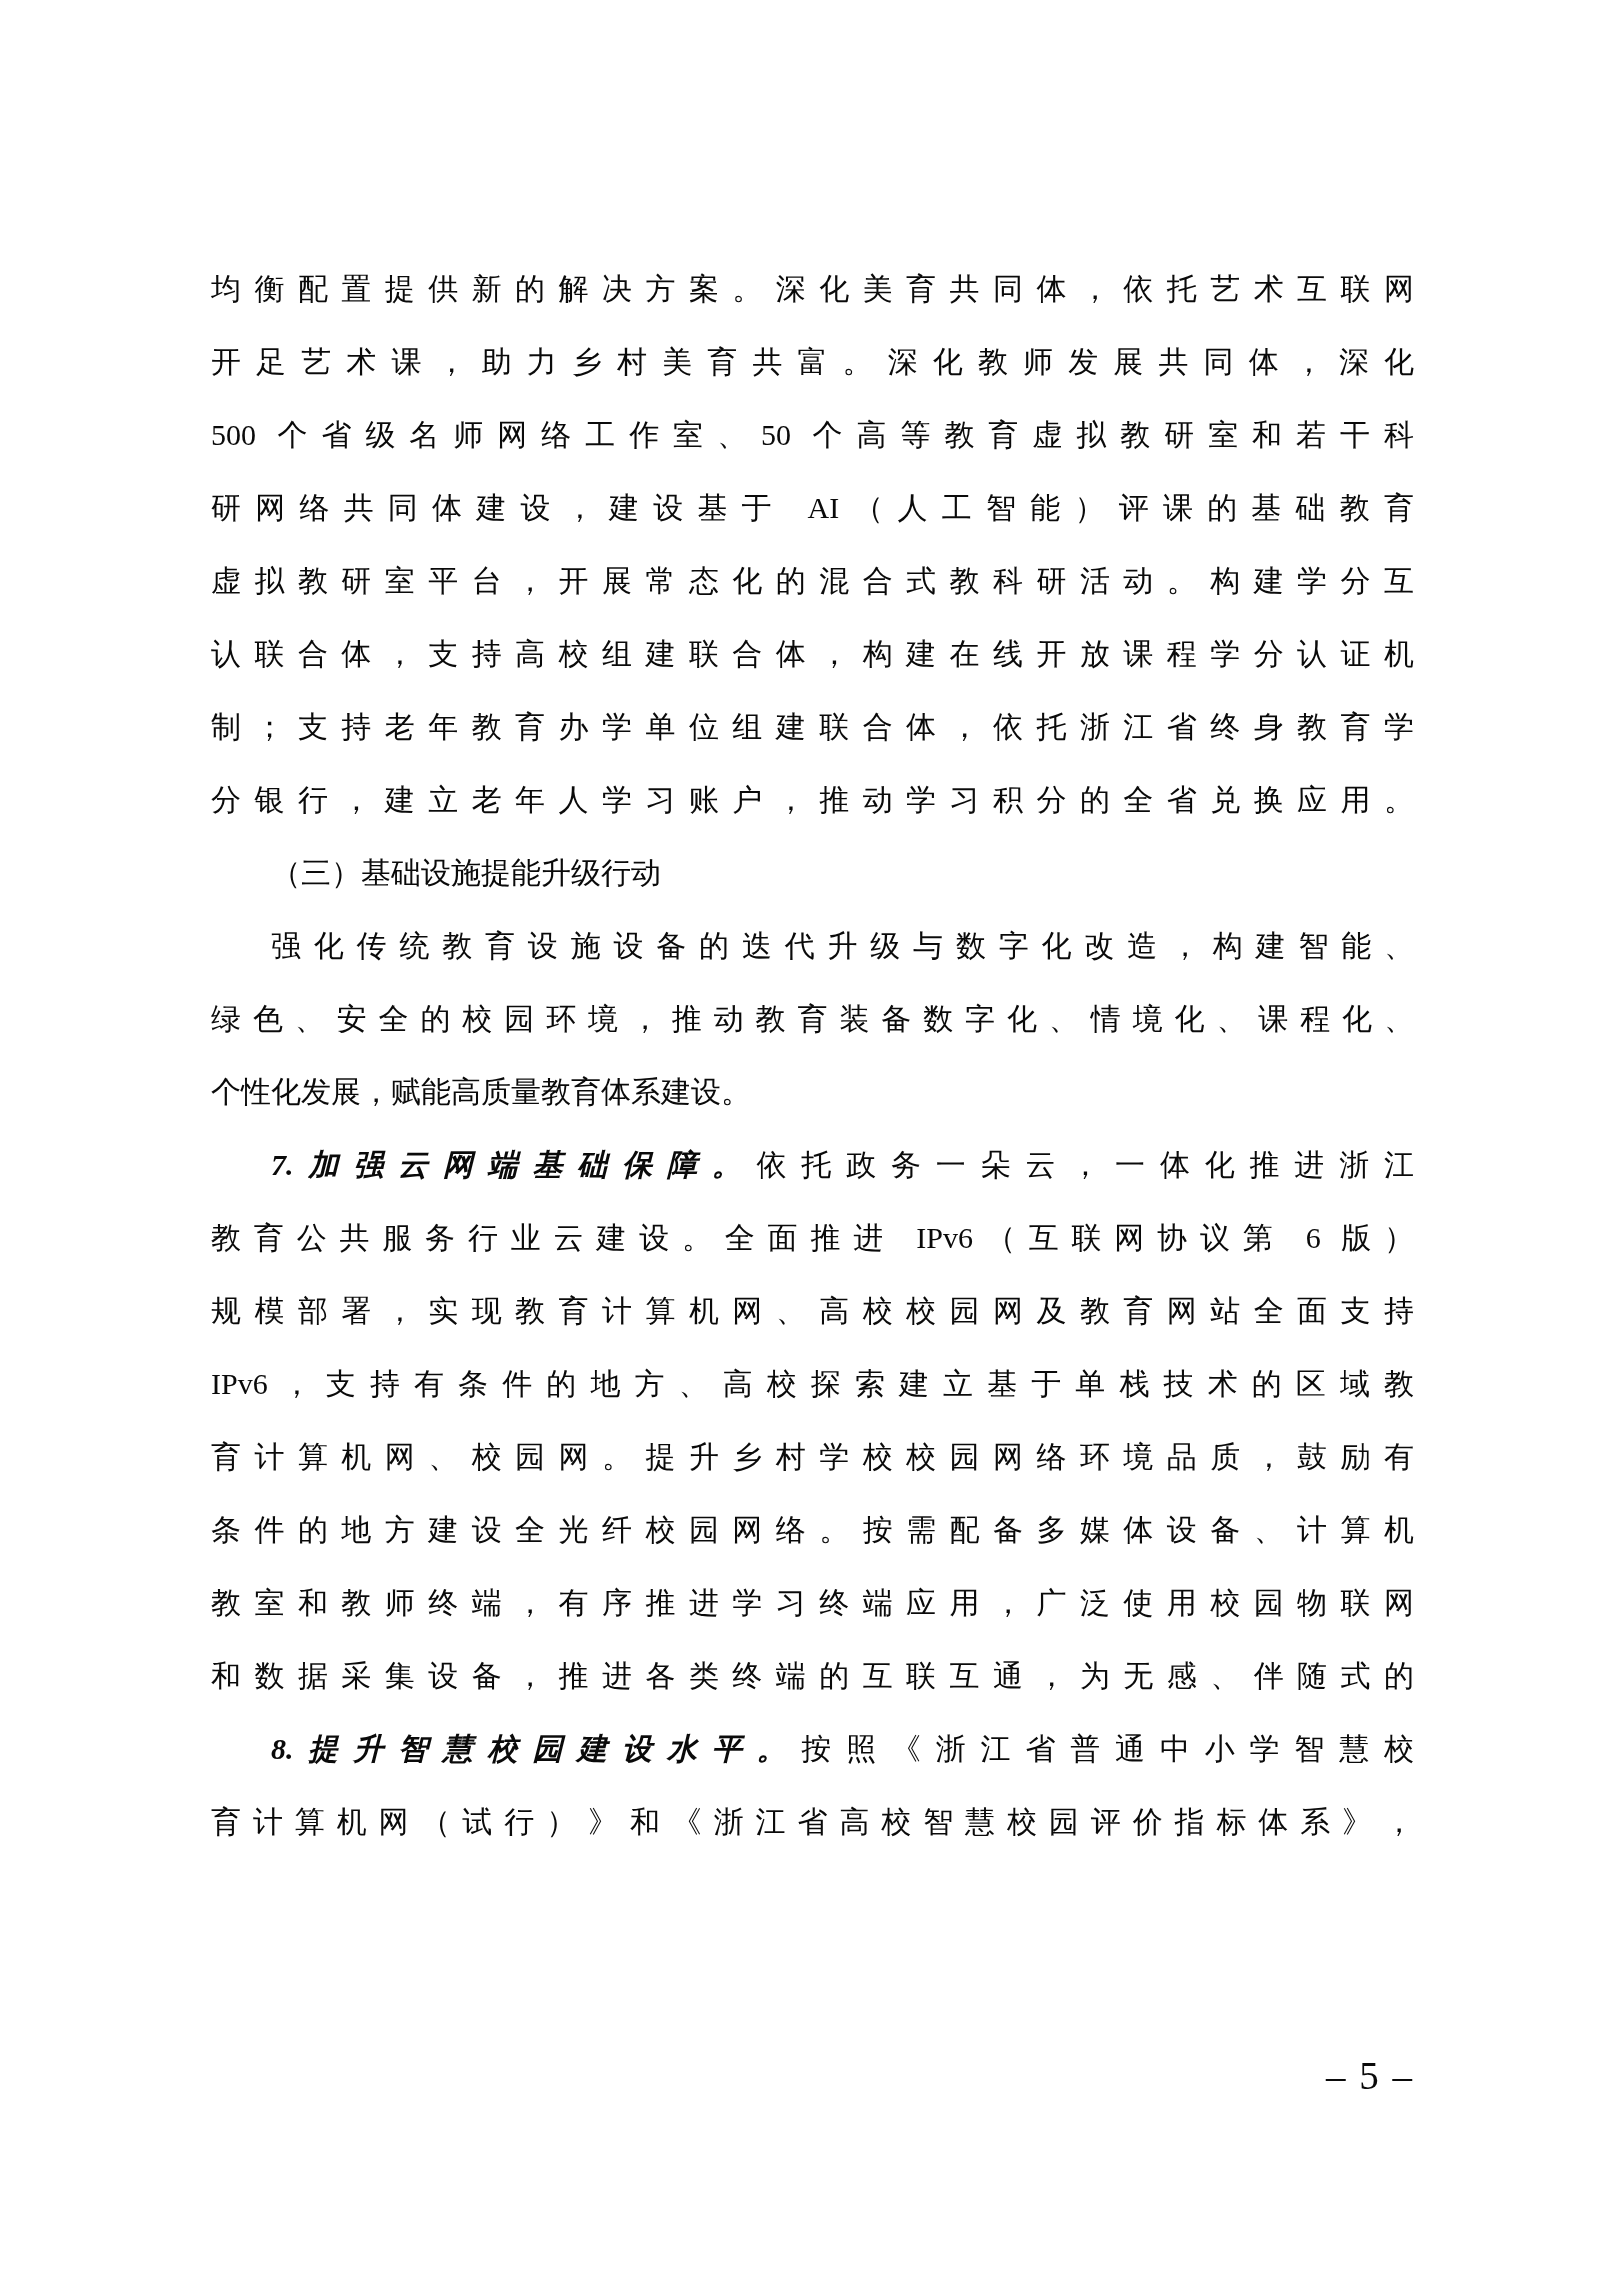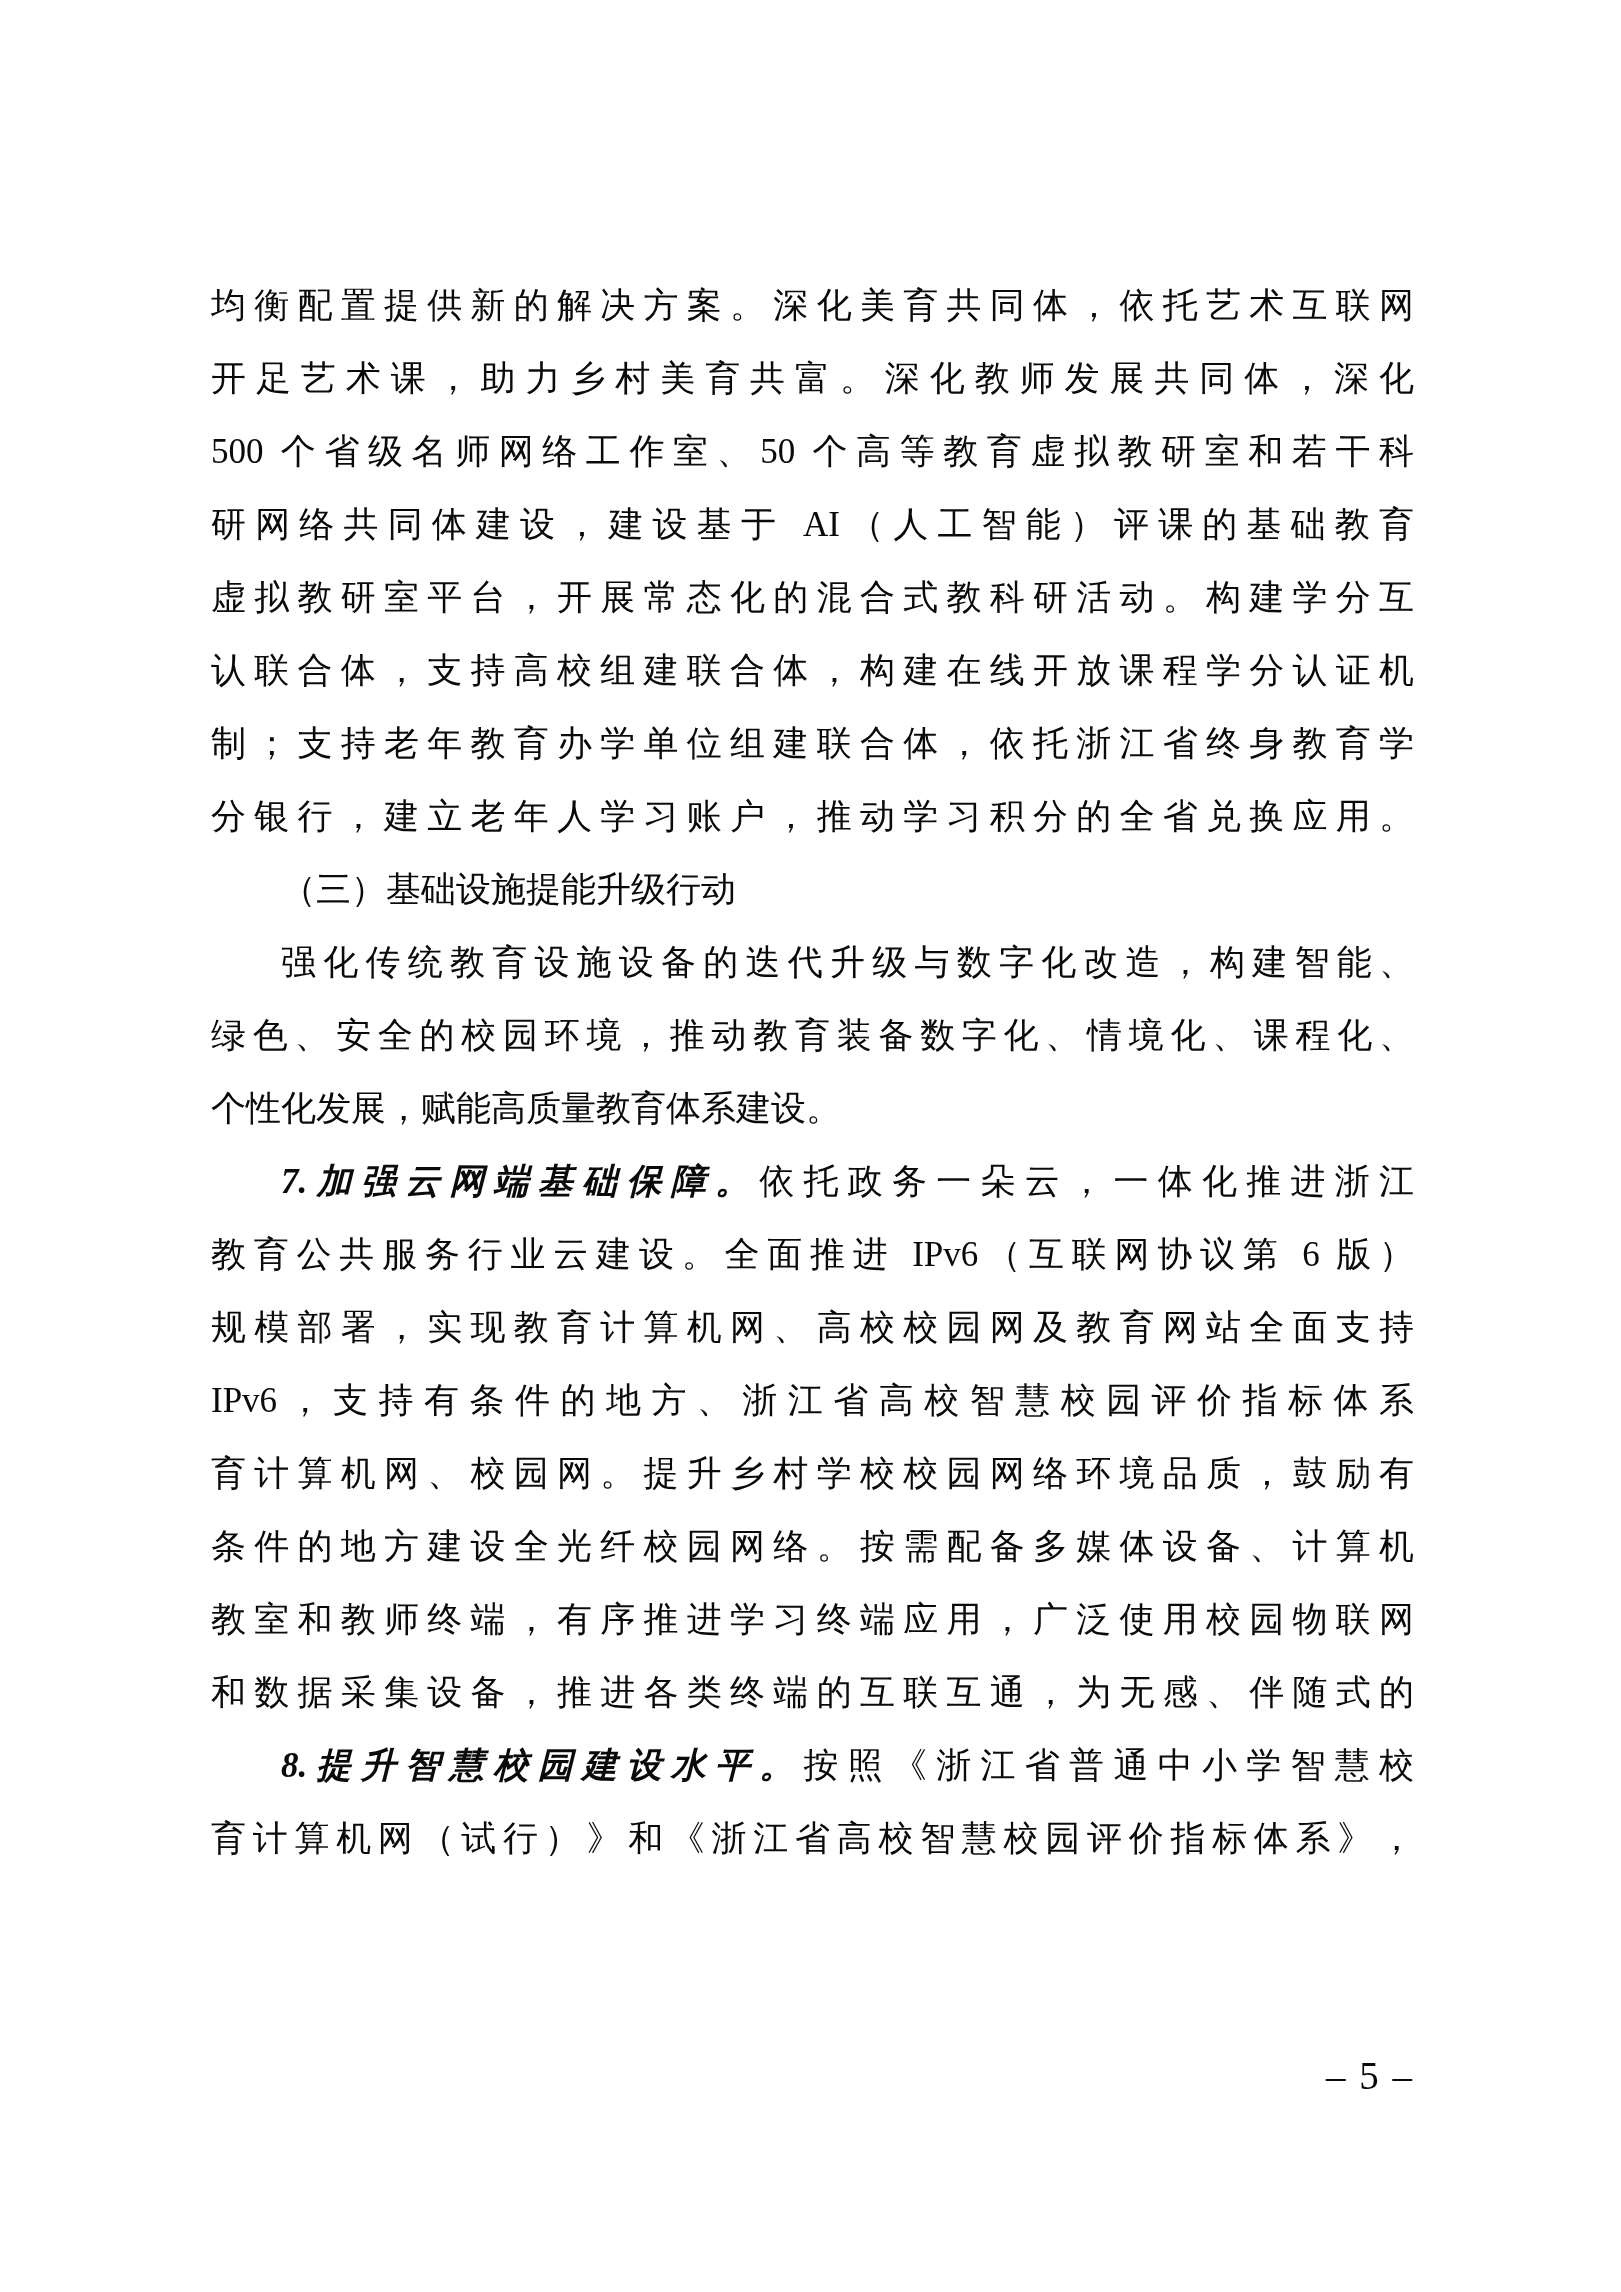--- a/index.html
+++ b/index.html
@@ -11,23 +11,23 @@
     position: relative;
     width: 1621px;
     height: 2293px;
     overflow: hidden;
     font-family: "Liberation Serif", "DejaVu Serif", serif;
     color: #0a0a0a;
   }
   .text-block {
     position: absolute;
     left: 211px;
-    top: 269px;
+    top: 252px;
     width: 1203px;
-    font-size: 35px;
+    font-size: 30px;
   }
   .line {
     height: 73px;
     line-height: 73px;
     white-space: nowrap;
     text-align: left;
   }
   
   .line.full {
     white-space: normal;
@@ -70,21 +70,21 @@
   <div class="line full">分银行，建立老年人学习账户，推动学习积分的全省兑换应用。</div>
   <div class="line indent heading">（三）基础设施提能升级行动</div>
   <div class="line indent full">强化传统教育设施设备的迭代升级与数字化改造，构建智能、</div>
   <div class="line full">绿色、安全的校园环境，推动教育装备数字化、情境化、课程化、</div>
   <div class="line">个性化发展，赋能高质量教育体系建设。</div>
   <div class="line indent full">
     <span class="lead">7.加强云网端基础保障。</span><span>依托政务一朵云，一体化推进浙江</span>
   </div>
   <div class="line full">教育公共服务行业云建设。全面推进 IPv6（互联网协议第 6 版）</div>
   <div class="line full">规模部署，实现教育计算机网、高校校园网及教育网站全面支持</div>
-  <div class="line full">IPv6，支持有条件的地方、浙江省高校智慧校园评价指标体系</div>
+  <div class="line full">IPv6，支持有条件的地方、高校探索建立基于单栈技术的区域教</div>
   <div class="line full">育计算机网、校园网。提升乡村学校校园网络环境品质，鼓励有</div>
   <div class="line full">条件的地方建设全光纤校园网络。按需配备多媒体设备、计算机</div>
   <div class="line full">教室和教师终端，有序推进学习终端应用，广泛使用校园物联网</div>
   <div class="line full">和数据采集设备，推进各类终端的互联互通，为无感、伴随式的</div>
   <div class="line indent full">
     <span class="lead">8.提升智慧校园建设水平。</span><span>按照《浙江省普通中小学智慧校</span>
   </div>
   <div class="line full">育计算机网（试行）》和《浙江省高校智慧校园评价指标体系》，</div>
 </div>
 

